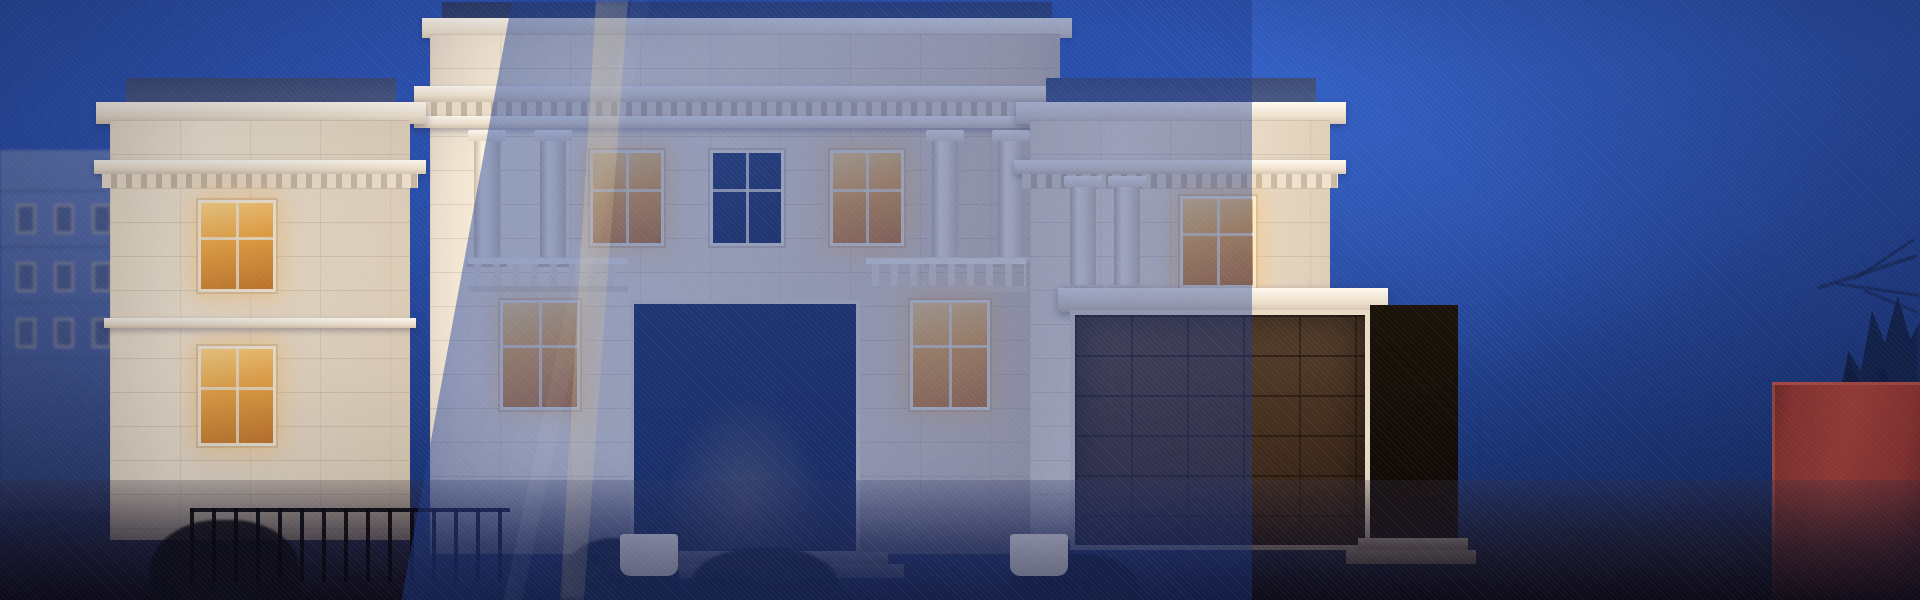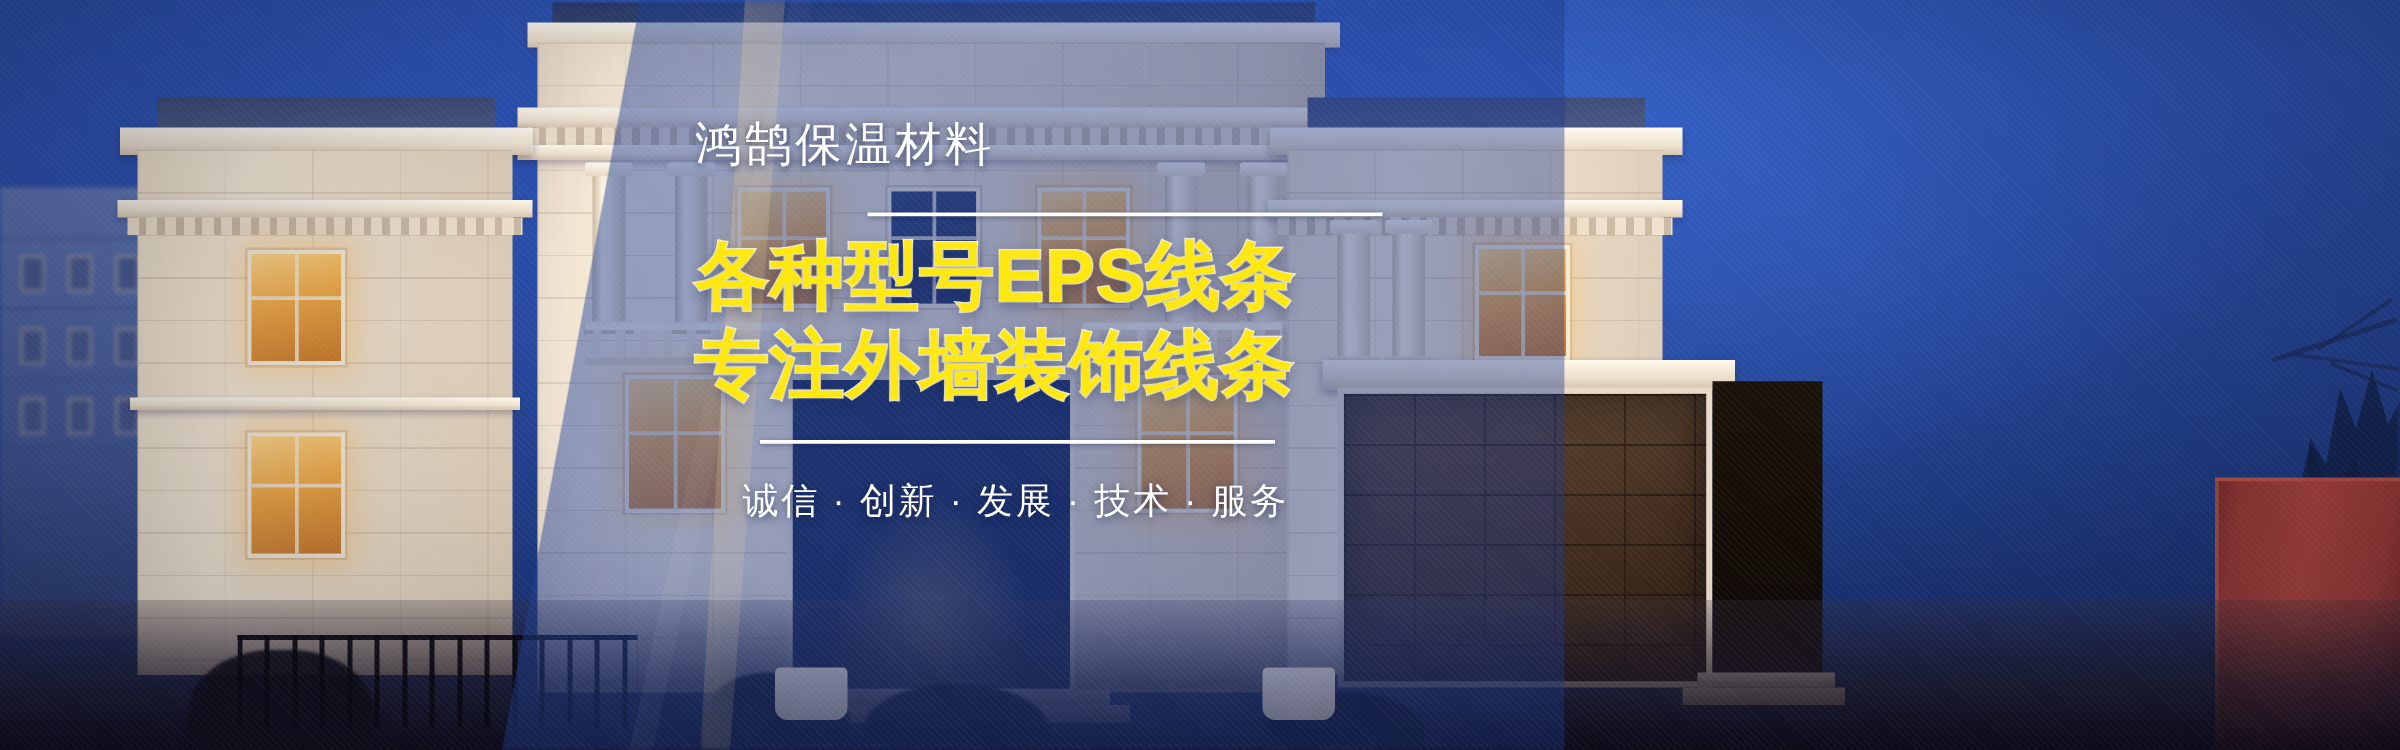--- a/index.html
+++ b/index.html
@@ -447,28 +447,14 @@
   <div class="planter" style="left:1010px; bottom:24px; width:58px; height:42px;"></div>
   <div class="fence"></div>
 
   <div class="overlay-panel"></div>
   <div class="overlay-edge"></div>
   <div class="overlay-light"></div>
 
   <div class="texture"></div>
   <div class="vignette"></div>
 
-  <div class="copy">
-    <div class="brand">鸿鹄保温材料</div>
-
-    <div class="rule top"></div>
-
-    <div class="headline">
-      <div class="hl l1">各种型号EPS线条</div>
-      <div class="hl l2">专注外墙装饰线条</div>
-    </div>
-
-    <div class="rule bottom"></div>
-
-    <div class="tagline">诚信 · 创新 · 发展 · 技术 · 服务</div>
-  </div>
 
 </div>
 
 </body></html>

